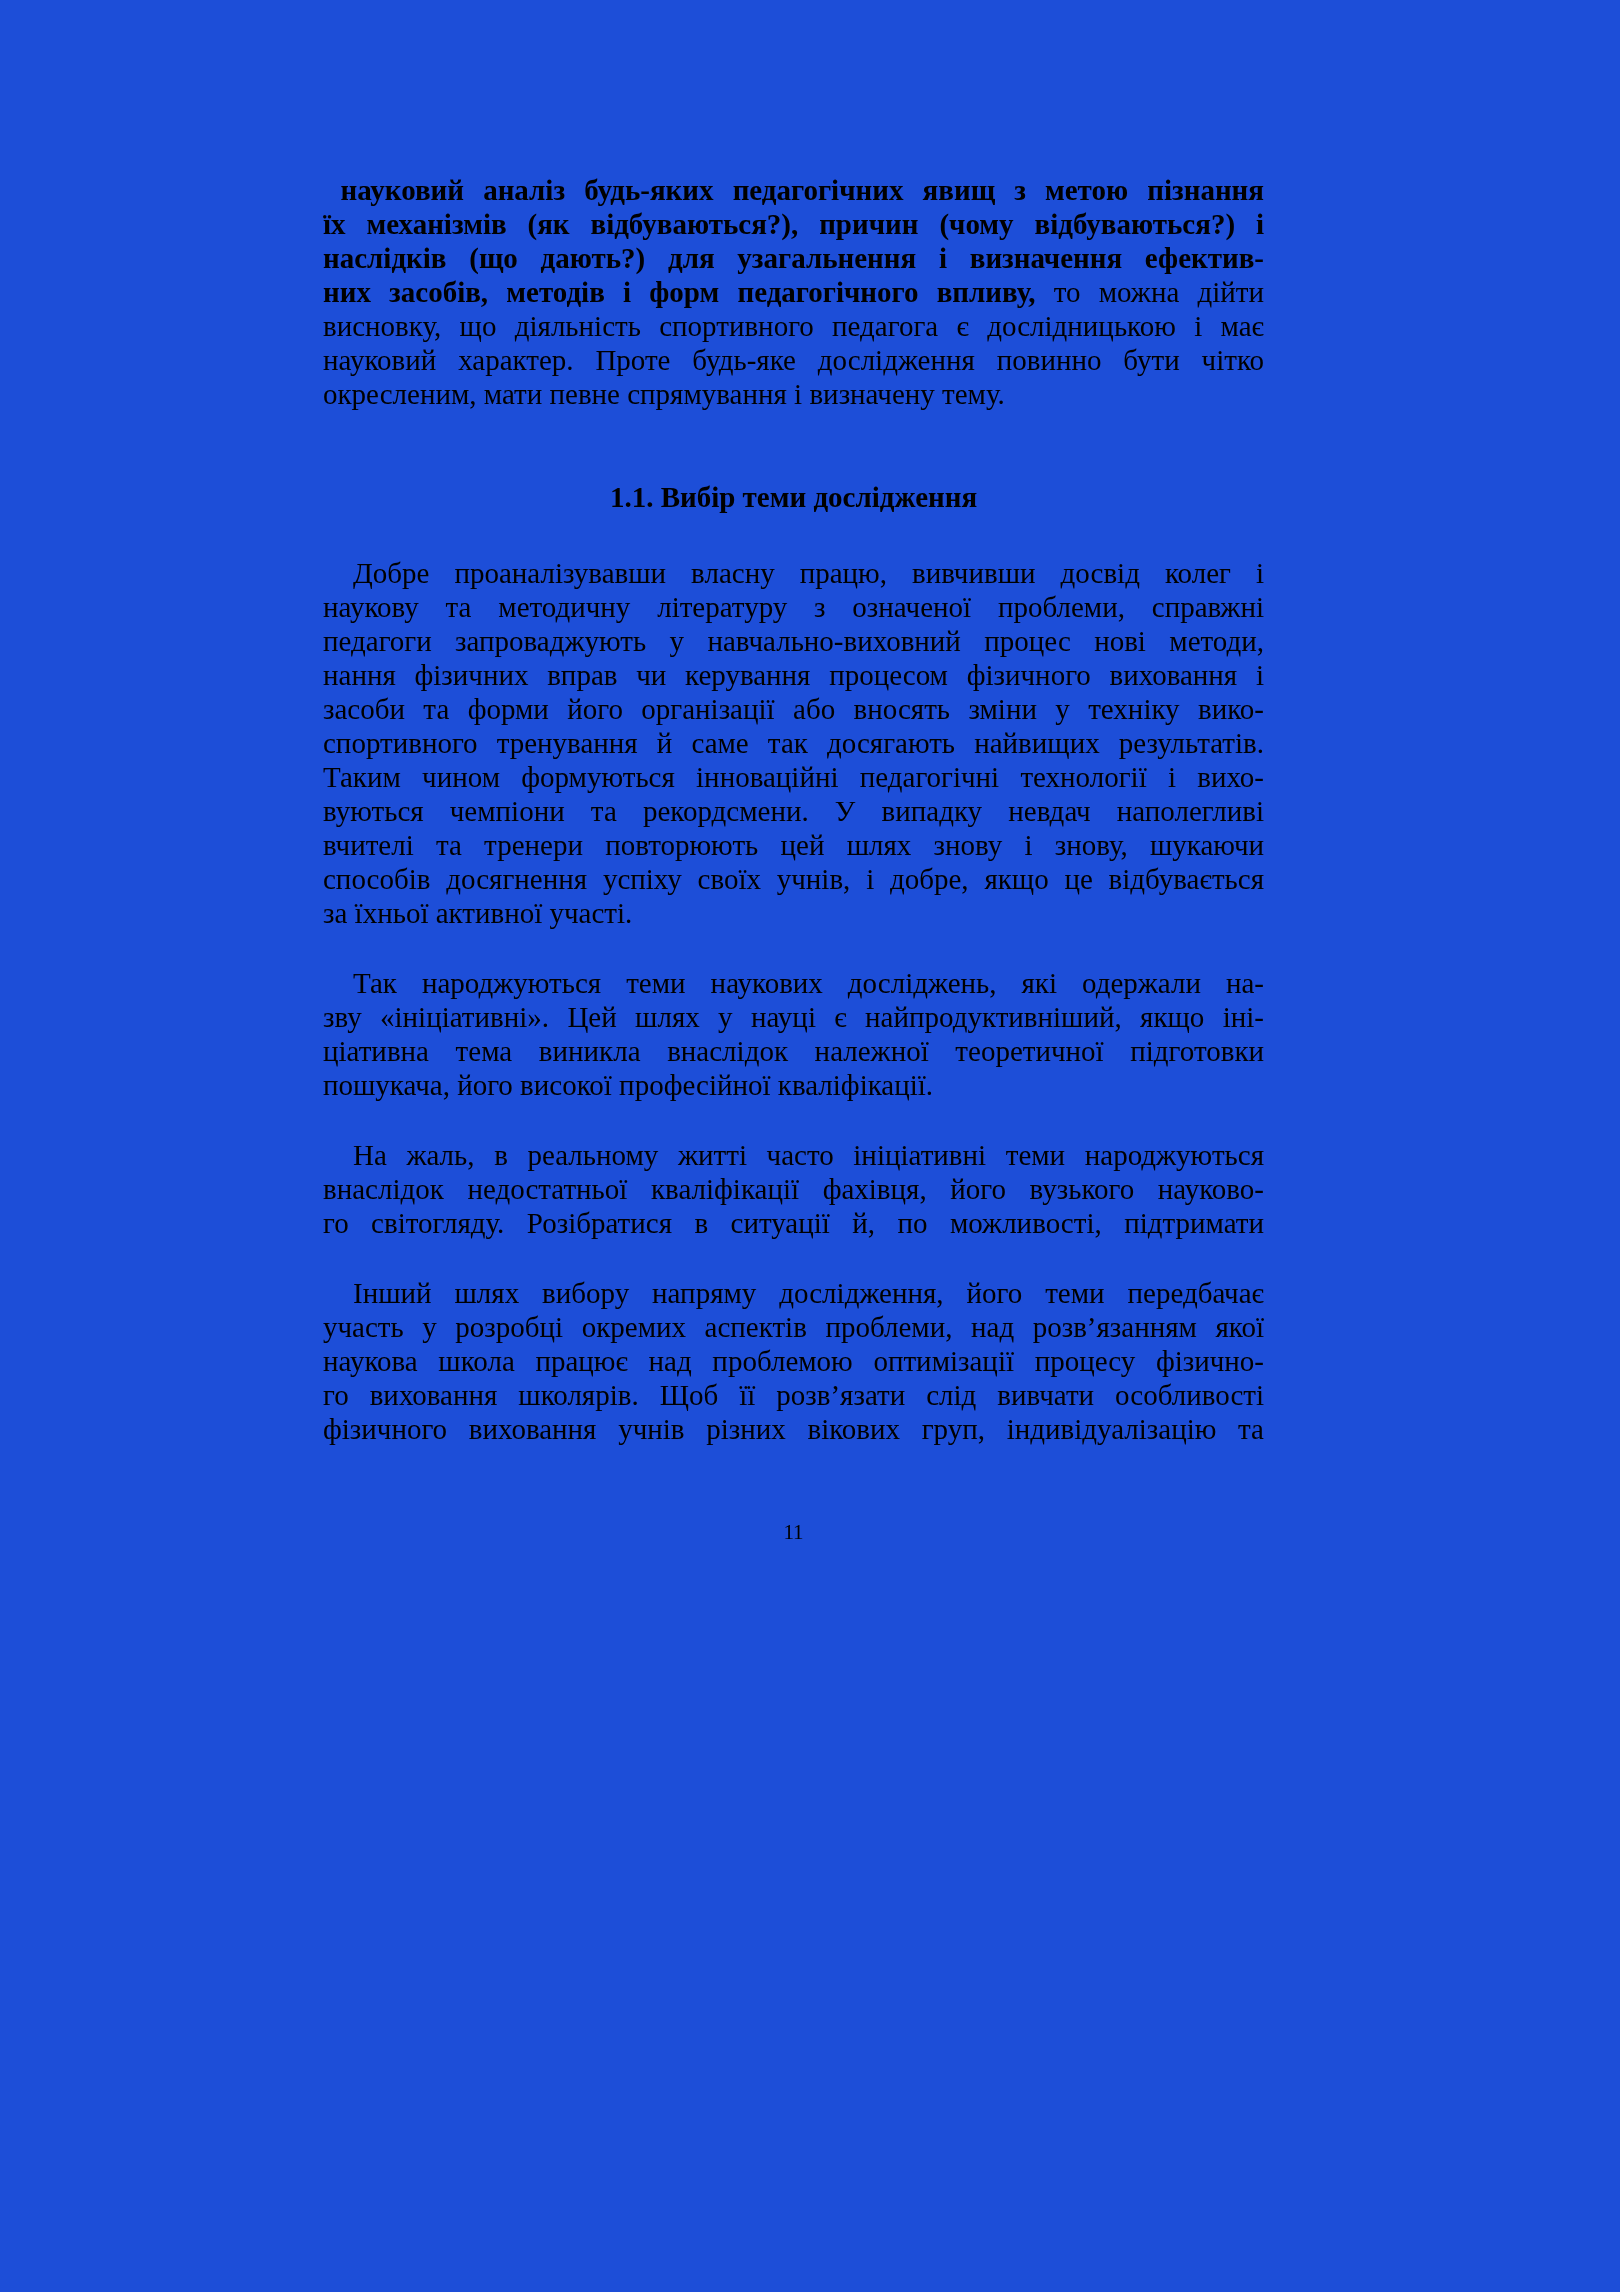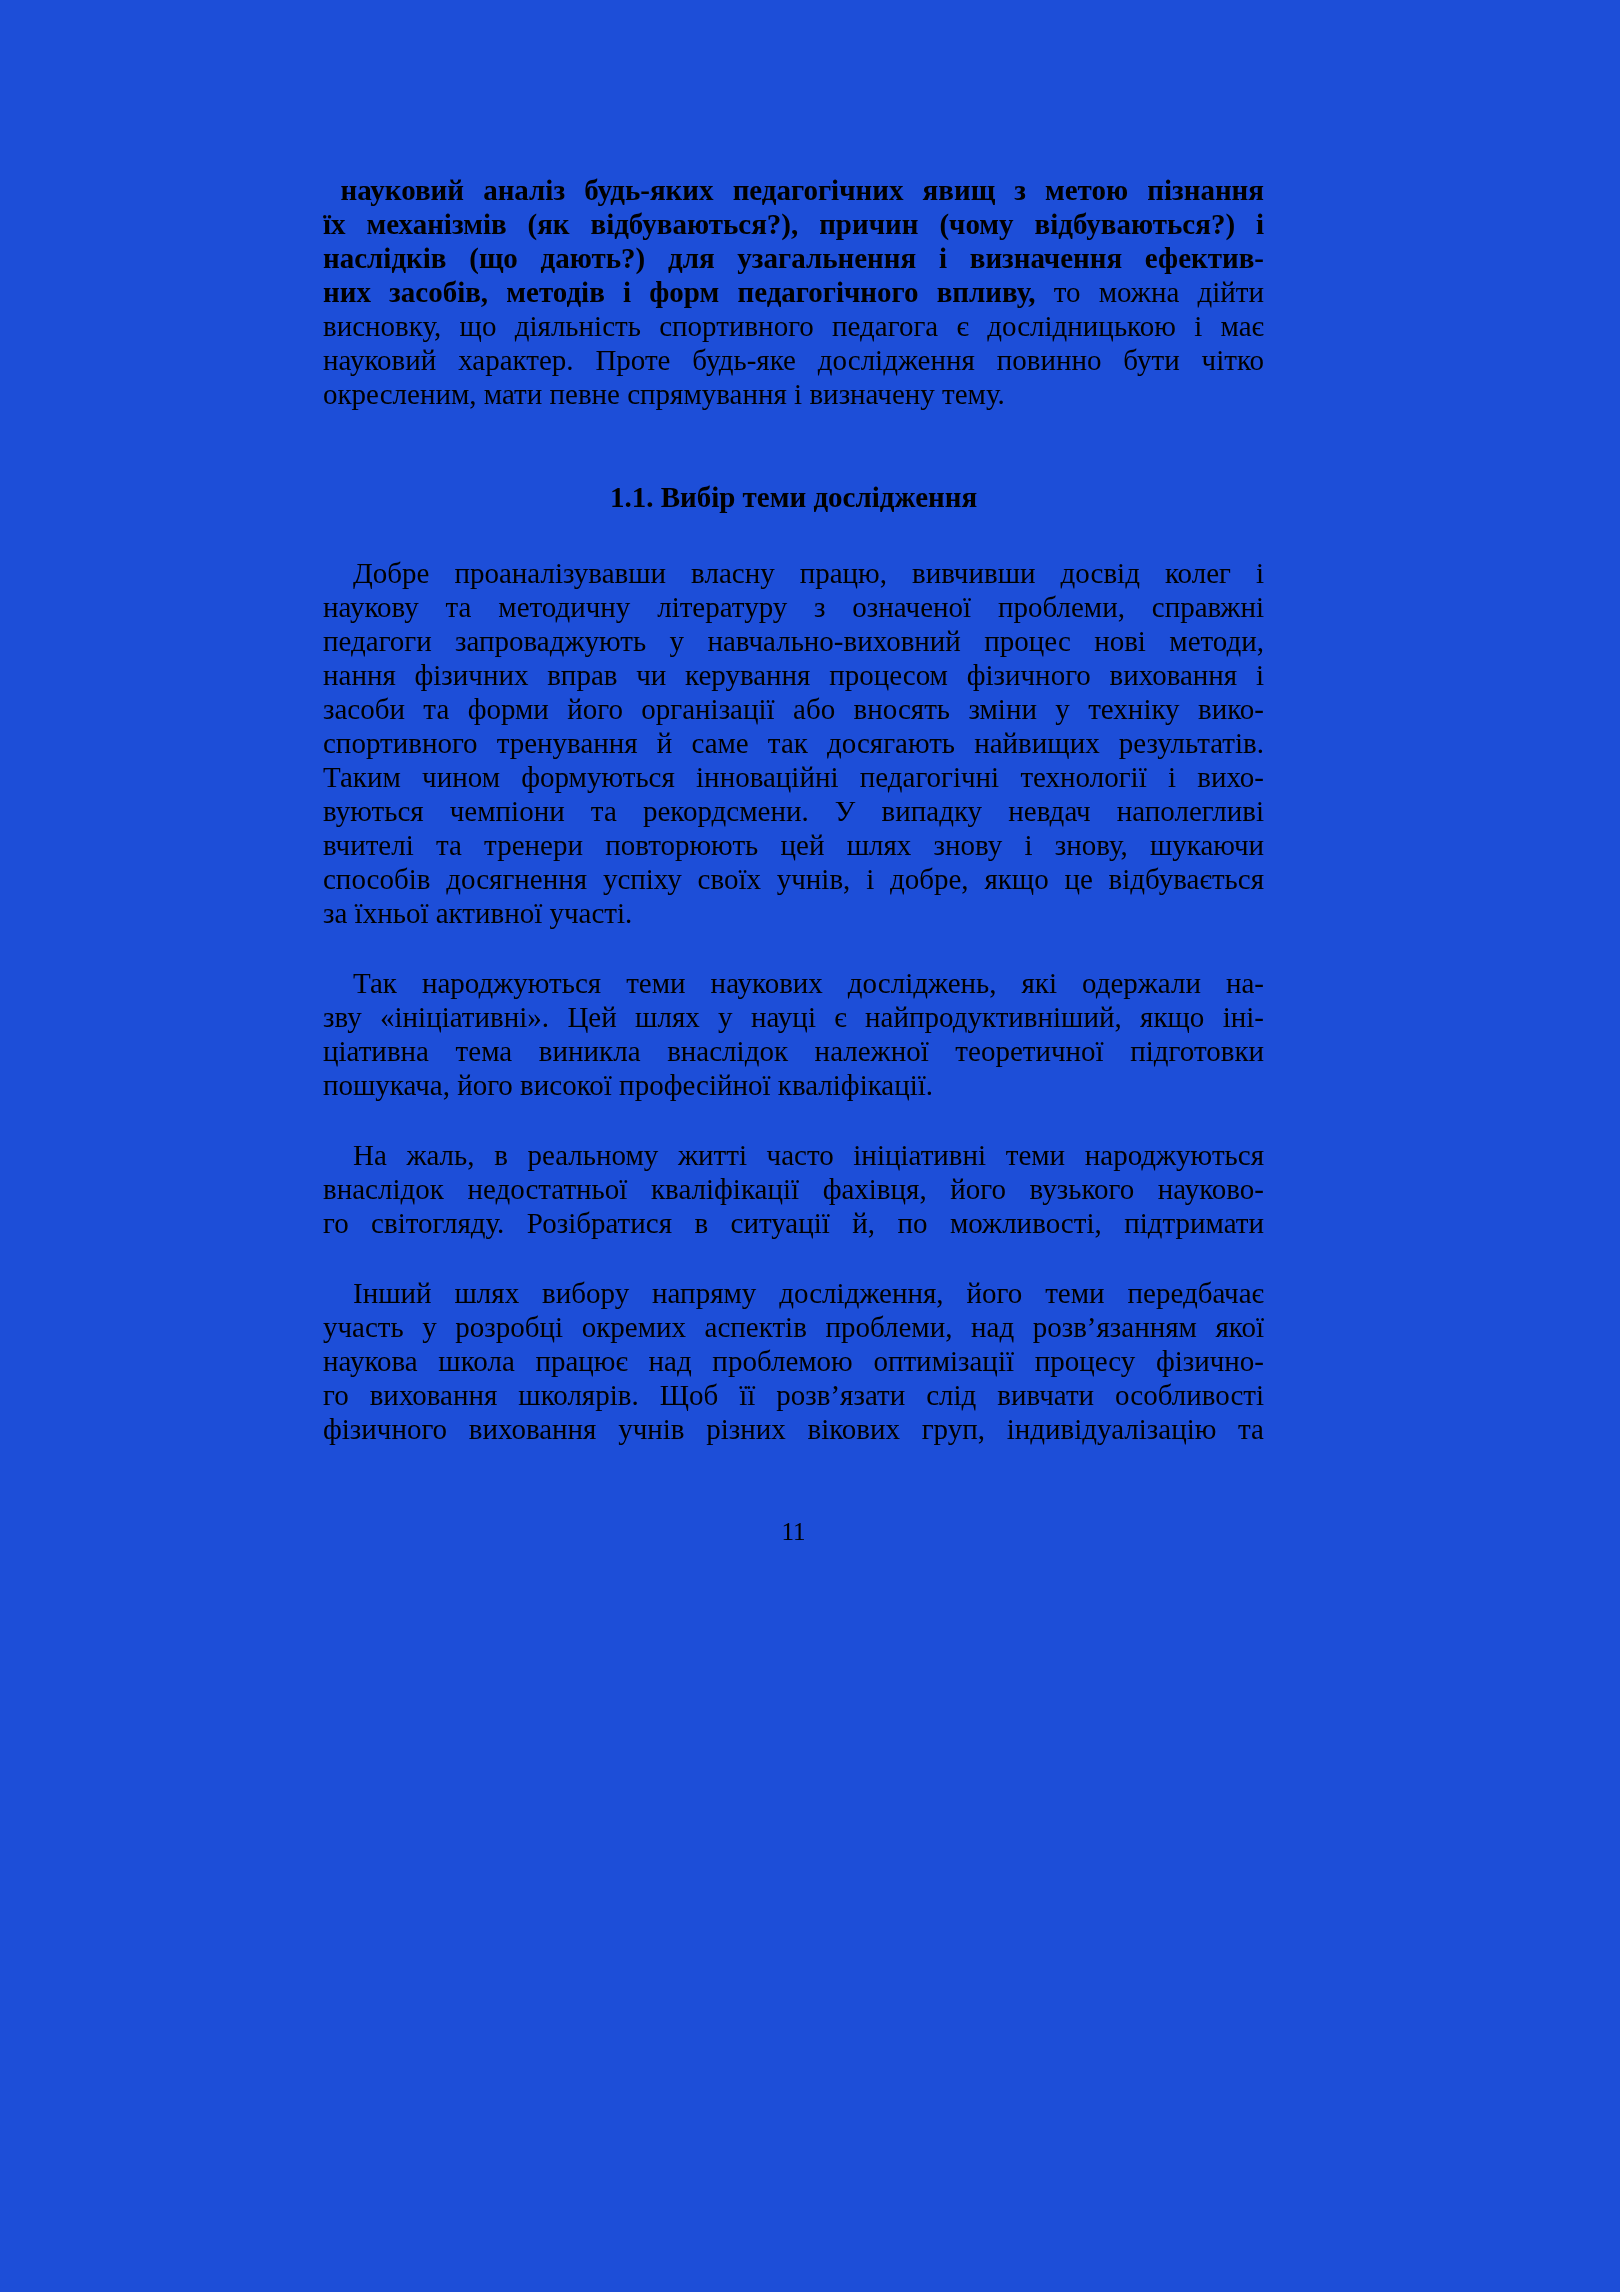--- a/index.html
+++ b/index.html
@@ -48,21 +48,21 @@
     margin-top: 69px;
     margin-bottom: 42px;
     font-weight: bold;
     text-align: right;
     text-align-last: center;
   }
   .page-number {
     margin-top: 69px;
     text-align: center;
     text-align-last: center;
-    font-size: 25px;
+    font-size: 21px;
     line-height: 34px;
   }
 </style>
 </head>
 <body>
 
 <div class="page">
   <div class="text-block">
       <div class="paragraph">
         <div class="line pageFirst"><span class="b">науковий аналіз будь-яких педагогічних явищ з метою пізнання</span></div>

